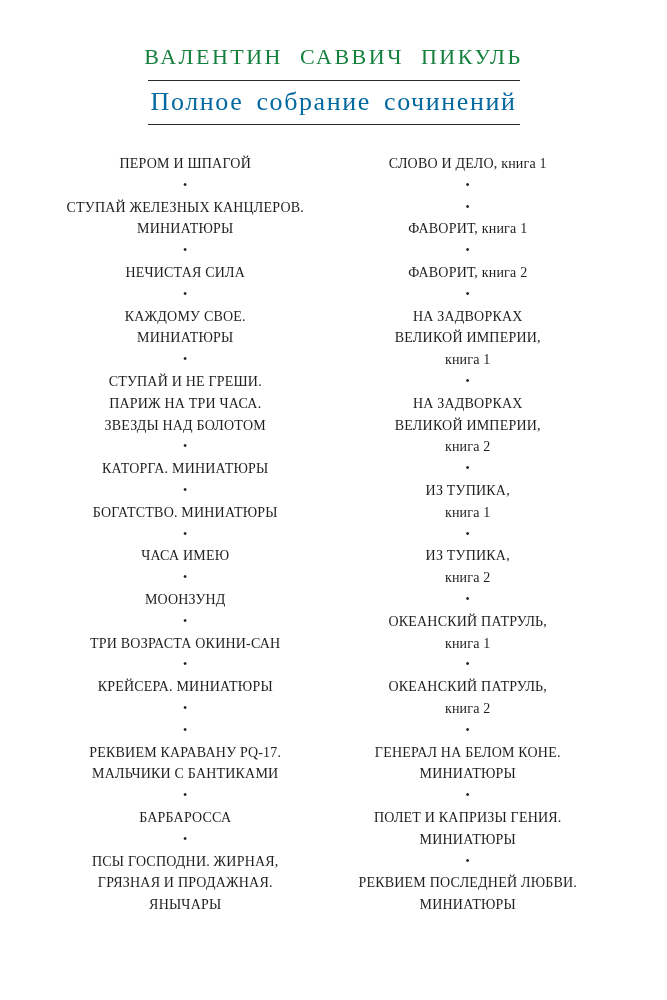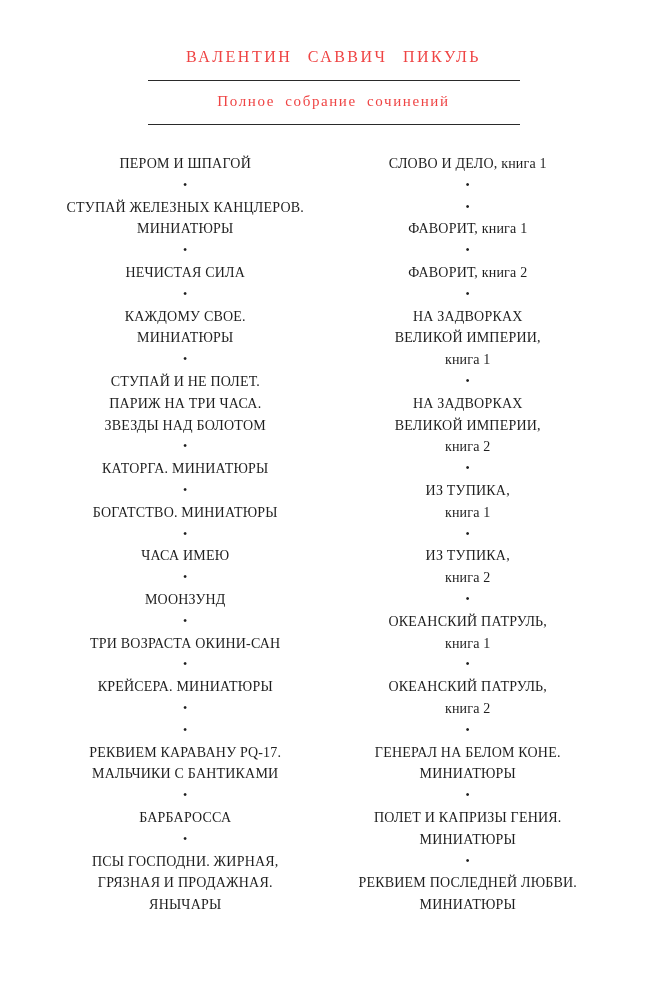--- a/index.html
+++ b/index.html
@@ -8,39 +8,39 @@
     width: 667px;
     height: 1000px;
     background: #ffffff;
     color: #141414;
     font-family: "Liberation Serif", "DejaVu Serif", serif;
     overflow: hidden;
     margin: 0 auto;
   }
   .header { text-align: center; padding-top: 44px; }
   .author {
-    font-size: 16px;
+    font-size: 22px;
     letter-spacing: 2.5px;
     word-spacing: 9px;
     line-height: 26px;
-    color: #ef4444;
+    color: #15803d;
   }
   .title-box {
     width: 372px;
     margin: 10px auto 0 auto;
     border-top: 1px solid #2a2a2a;
     border-bottom: 1px solid #2a2a2a;
     padding: 8px 0 10px 0;
   }
   .subtitle {
-    font-size: 15px;
+    font-size: 26px;
     letter-spacing: 1.6px;
     word-spacing: 5px;
     line-height: 25px;
-    color: #ef4444;
+    color: #0369a1;
   }
   .columns {
     display: flex;
     justify-content: flex-end;
     padding: 0 58px 0 44px;
     margin-top: 28px;
   }
   .col {
     width: 288px;
     text-align: center;
@@ -72,21 +72,21 @@
         <div class="item">ПЕРОМ И ШПАГОЙ</div>
         <div class="bullet">•</div>
         <div class="item">СТУПАЙ ЖЕЛЕЗНЫХ КАНЦЛЕРОВ.
 МИНИАТЮРЫ</div>
         <div class="bullet">•</div>
         <div class="item">НЕЧИСТАЯ СИЛА</div>
         <div class="bullet">•</div>
         <div class="item">КАЖДОМУ СВОЕ.
 МИНИАТЮРЫ</div>
         <div class="bullet">•</div>
-        <div class="item">СТУПАЙ И НЕ ПОЛЕТ.
+        <div class="item">СТУПАЙ И НЕ ГРЕШИ.
 ПАРИЖ НА ТРИ ЧАСА.
 ЗВЕЗДЫ НАД БОЛОТОМ</div>
         <div class="bullet">•</div>
         <div class="item">КАТОРГА. МИНИАТЮРЫ</div>
         <div class="bullet">•</div>
         <div class="item">БОГАТСТВО. МИНИАТЮРЫ</div>
         <div class="bullet">•</div>
         <div class="item">ЧАСА ИМЕЮ</div>
         <div class="bullet">•</div>
         <div class="item">МООНЗУНД</div>

